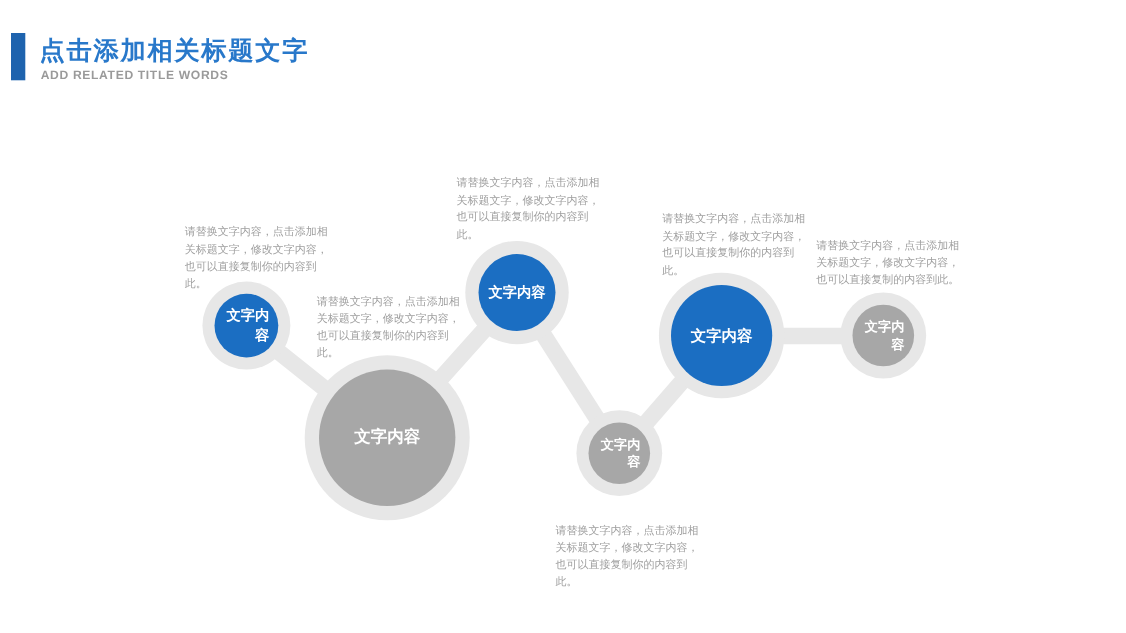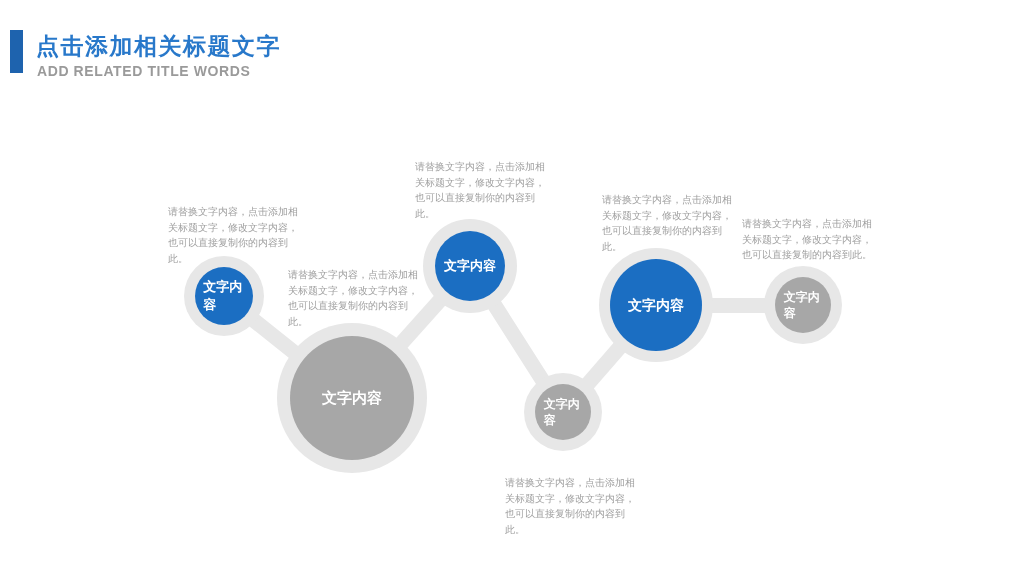--- a/index.html
+++ b/index.html
@@ -14,42 +14,42 @@
   .accent-bar {
     position:absolute; left:10px; top:30px; width:13px; height:43px;
     background:#1e63ae;
   }
   .page-title {
     position:absolute; left:36px; top:31px;
     font-size:23px; font-weight:bold; color:#2878ca; letter-spacing:1.5px;
   }
   .page-subtitle {
     position:absolute; left:37px; top:63px;
-    font-size:14px; font-weight:bold; color:#9a9a9a; letter-spacing:0.6px;
+    font-size:11px; font-weight:bold; color:#9a9a9a; letter-spacing:0.6px;
   }
 
   
   .connector {
     position:absolute; height:15px; background:#e7e7e7;
     transform-origin:0 50%; z-index:1; border-radius:8px;
   }
   .c12 { left:224px; top:289px; width:166px; transform:rotate(38.6deg); }
   .c23 { left:352px; top:391px; width:179px; transform:rotate(-48.2deg); }
   .c34 { left:470px; top:259px; width:175px; transform:rotate(57.5deg); }
   .c45 { left:563px; top:405px; width:144px; transform:rotate(-49deg); }
   .c56 { left:656px; top:298px; width:149px; transform:rotate(0deg); }
 
   
   .ring {
     position:absolute; border-radius:50%; background:#e7e7e7;
     display:flex; align-items:center; justify-content:center; z-index:2;
   }
   .circle {
     border-radius:50%; display:flex; align-items:center; justify-content:center;
-    text-align:left; color:#ffffff; font-weight:bold; z-index:3;
+    text-align:right; color:#ffffff; font-weight:bold; z-index:3;
   }
   .blue { background:#1b6ec2; }
   .gray { background:#a7a7a7; }
 
   .n1 { left:184px; top:256px; width:80px;  height:80px;  }
   .n1 .circle { width:58px;  height:58px;  font-size:13px; }
   .n2 { left:277px; top:323px; width:150px; height:150px; }
   .n2 .circle { width:124px; height:124px; font-size:15px; }
   .n3 { left:423px; top:219px; width:94px;  height:94px;  }
   .n3 .circle { width:70px;  height:70px;  font-size:13px; }

